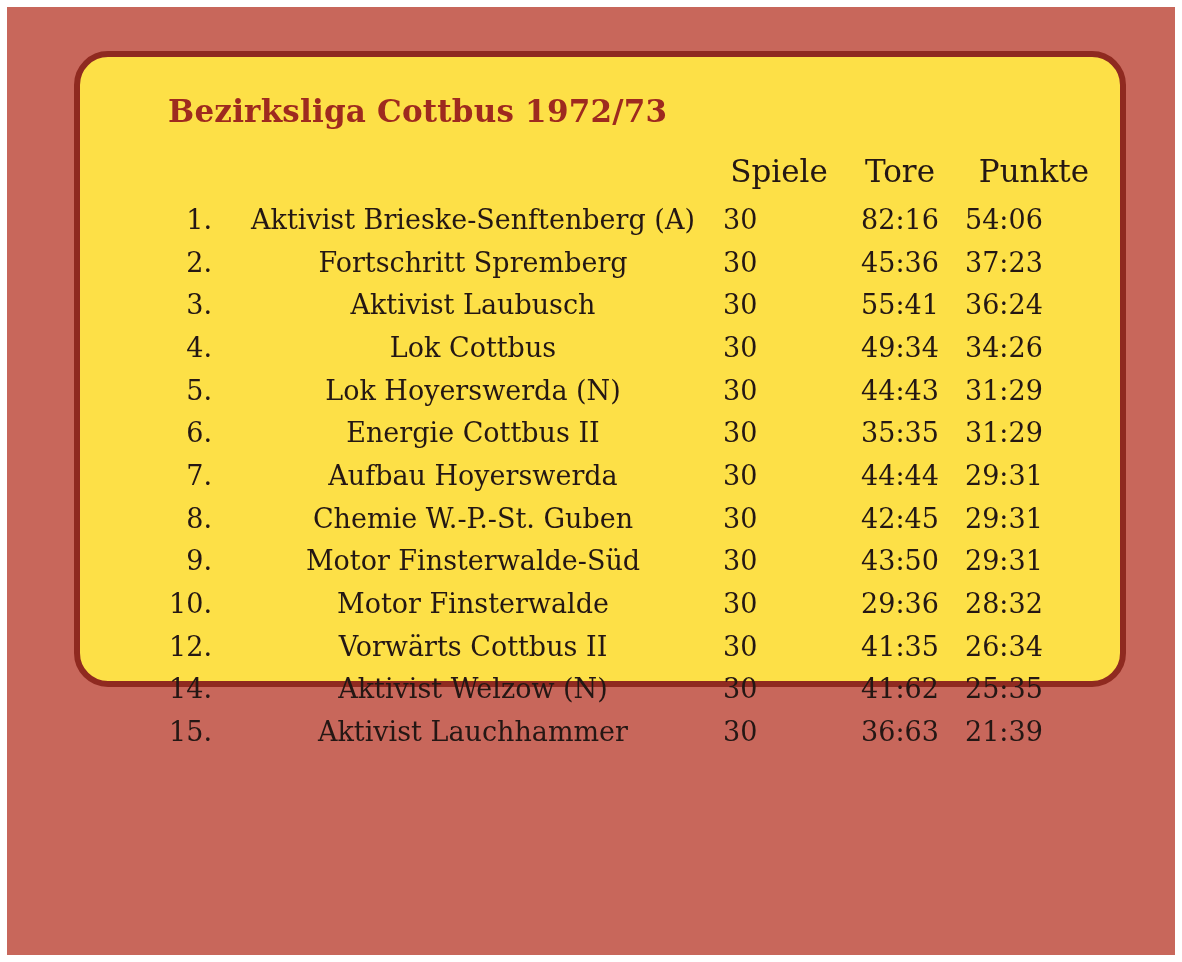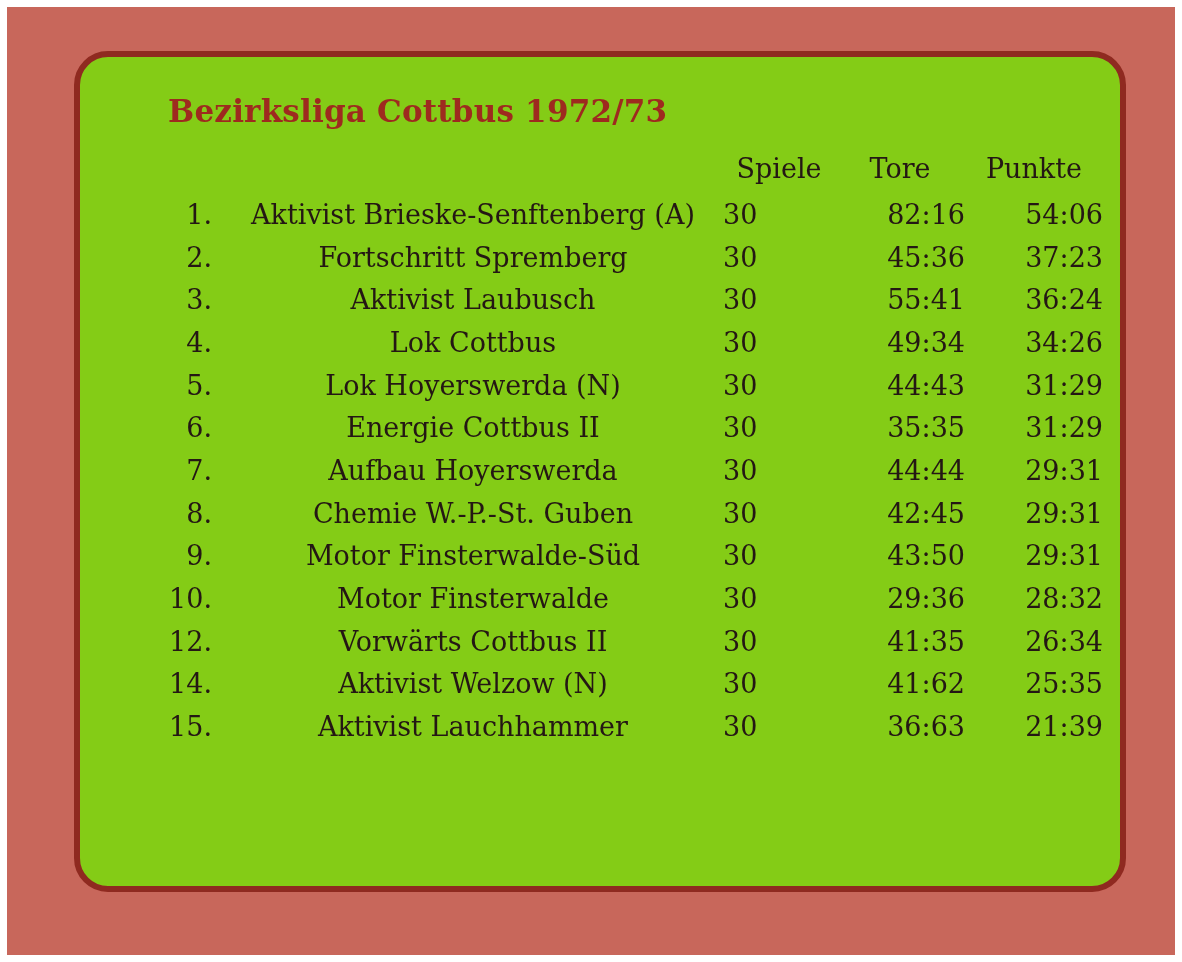--- a/index.html
+++ b/index.html
@@ -21,22 +21,22 @@
     height: 962px;
     background: #c8675b;
     box-sizing: border-box;
     border: 7px solid #ffffff;
   }
   .card {
     position: absolute;
     left: 67px;
     top: 44px;
     width: 1052px;
-    height: 841px;
-    background: #84cc16;
+    height: 636px;
+    background: #fde047;
     border: 6px solid #8f2a20;
     border-radius: 34px;
     box-sizing: border-box;
   }
   .title {
     position: absolute;
     left: 88px;
     top: 36px;
     font-size: 31px;
     font-weight: bold;
@@ -47,21 +47,21 @@
   table.standings {
     position: absolute;
     left: 40px;
     top: 96px;
     border-collapse: collapse;
     color: #241714;
     font-size: 27px;
   }
   table.standings th {
     font-weight: normal;
-    font-size: 27px;
+    font-size: 31px;
     color: #241714;
     padding: 0 0 9px 0;
     text-align: center;
   }
   table.standings td {
     padding: 0;
     height: 42.7px;
     vertical-align: middle;
   }
   .col-rank {
@@ -74,25 +74,25 @@
     width: 500px;
     text-align: center;
     white-space: nowrap;
   }
   .col-sp {
     width: 112px;
     text-align: left;
   }
   .col-tore {
     width: 130px;
-    text-align: right;
+    text-align: center;
   }
   .col-pkt {
     width: 138px;
-    text-align: right;
+    text-align: left;
   }
   .hdr-blank {
     background: transparent;
   }
 </style>
 </head>
 <body>
 
 <div class="outer-frame">
   <div class="card">

